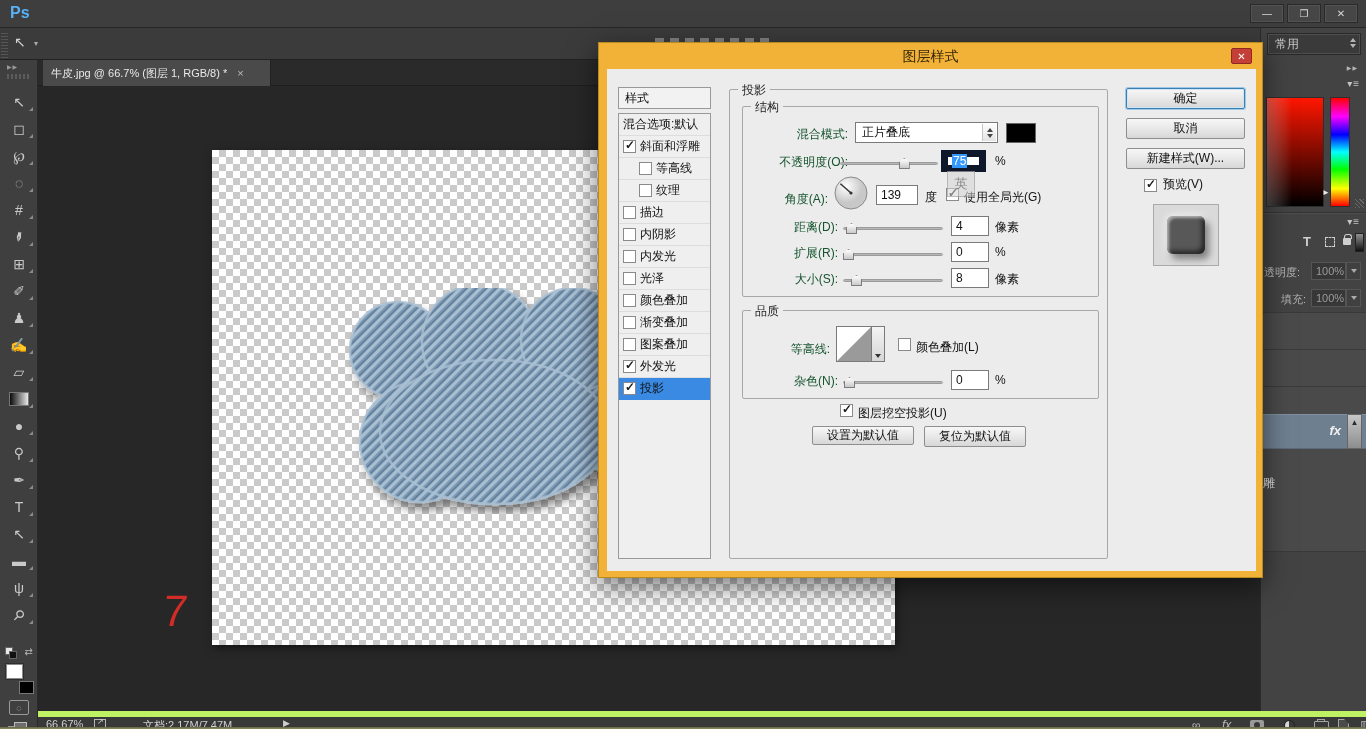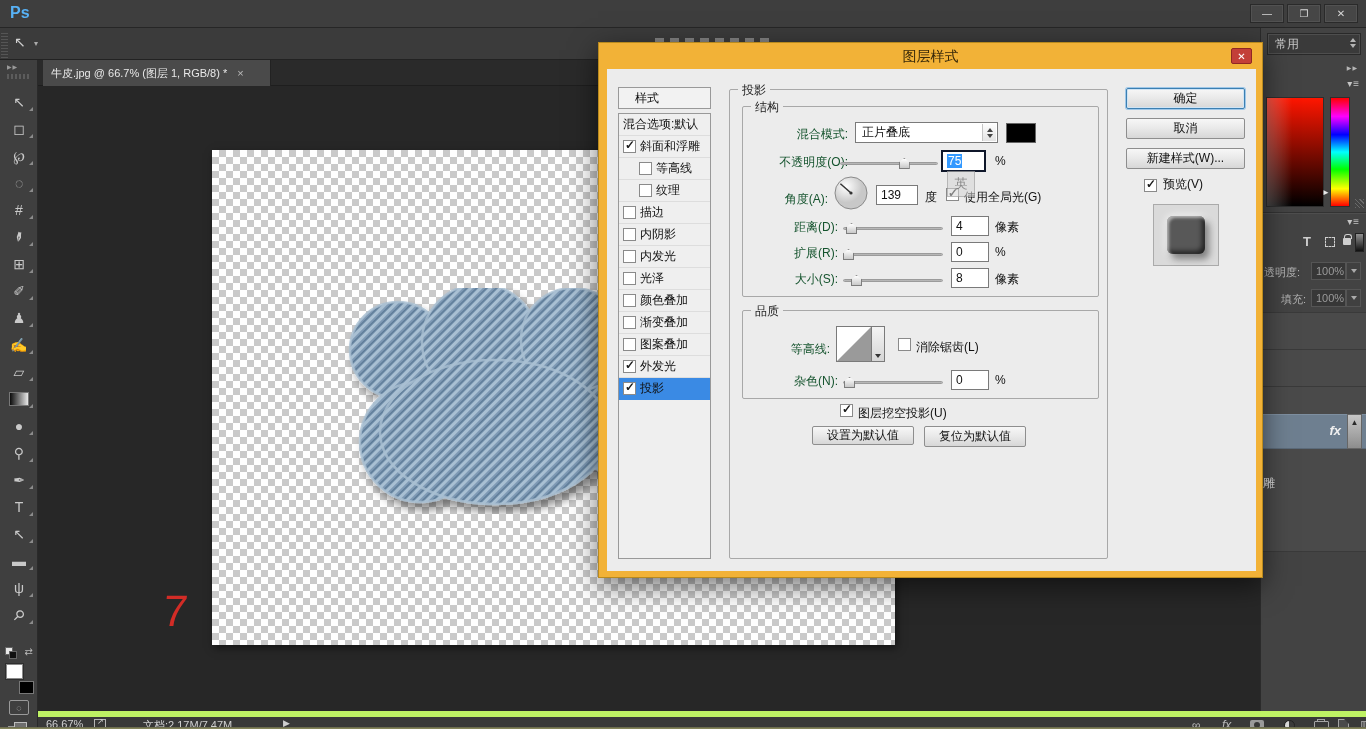--- a/index.html
+++ b/index.html
@@ -62,36 +62,36 @@
 .blob{position:absolute;left:302px;top:202px}
 .anno7{position:absolute;left:125px;top:500px;font-size:44px;color:#d22c26;font-weight:400;transform:skewX(-6deg)}
 
 
 .dialog{position:absolute;left:598px;top:42px;width:665px;height:536px;background:#f2b237;border:1px solid #b98a1e;
  box-shadow:0 8px 26px rgba(0,0,0,.55);z-index:50}
 .dlg-title{position:absolute;left:0;top:0;width:100%;height:26px;text-align:center;line-height:26px;font-size:14px;color:#38290a}
 .dlg-close{position:absolute;right:10px;top:5px;width:21px;height:16px;background:#c33f38;border:1px solid #8f2723;border-radius:2px;color:#fff;font-size:10px;display:flex;align-items:center;justify-content:center}
 .dlg-body{position:absolute;left:8px;top:26px;width:649px;height:502px;background:#ececec;color:#111}
 
-.styles-header{position:absolute;left:11px;top:18px;width:93px;height:22px;border:1px solid #999;display:flex;align-items:center;padding-left:16px;font-size:12px;background:#f2f2f2}
+.styles-header{position:absolute;left:11px;top:18px;width:93px;height:22px;border:1px solid #999;display:flex;align-items:center;padding-left:6px;font-size:12px;background:#f2f2f2}
 .styles-list{position:absolute;left:11px;top:44px;width:93px;height:446px;border:1px solid #999;background:#efefef;overflow:hidden}
 .srow{height:22px;display:flex;align-items:center;gap:4px;padding-left:4px;border-bottom:1px solid #ddd;white-space:nowrap;font-size:12px}
 .srow.indent{padding-left:20px}
 .srow.selected{background:#3a8ae4;border-bottom-color:#3a8ae4}
 
 .cb{width:13px;height:13px;min-width:13px;background:#fff;border:1px solid #8a8a8a;position:relative;display:inline-block}
 .cb.checked::after{content:"✓";position:absolute;left:1px;top:-3px;font-size:12px;font-weight:bold;color:#1a1a1a}
 
 .fs{position:absolute;border:1px solid #a8a8a8;border-radius:2px}
 .fs-legend{position:absolute;top:-8px;left:8px;background:#ececec;padding:0 4px;font-size:12px;color:#222}
 
 .lbl{position:absolute;font-size:12px;color:#14532d;text-align:right;white-space:nowrap}
 .unit{position:absolute;font-size:12px;color:#111;white-space:nowrap}
 .vbox{position:absolute;width:40px;height:20px;background:#fff;border:1px solid #7a7a7a;font-size:12px;color:#111;display:flex;align-items:center;padding-left:4px}
-.vbox.focus{border:2px solid #0f172a}
+.vbox.focus{border:7px solid #0f172a}
 .selhl{background:#3399ff;color:#fff;padding:0 1px}
 
 .ddown{position:absolute;background:#fff;border:1px solid #7a7a7a;display:flex;align-items:center;font-size:12px;color:#111;padding-left:6px}
 .spin{position:absolute;right:1px;top:1px;bottom:1px;width:14px;border-left:1px solid #c4c4c4;display:flex;flex-direction:column;align-items:center;justify-content:center;gap:2px;background:linear-gradient(#fdfdfd,#e4e4e4)}
 .spin i{display:block;width:0;height:0;border-left:3px solid transparent;border-right:3px solid transparent}
 .spin .up{border-bottom:4px solid #444}
 .spin .dn{border-top:4px solid #444}
 
 .swatch{position:absolute;background:#000;border:1px solid #666}
 
@@ -535,21 +535,21 @@
         </div>
 
         <div class="fs" style="left:12px;top:220px;width:357px;height:89px">
           <span class="fs-legend">品质</span>
           <span class="lbl" style="left:5px;top:30px;width:82px">等高线:</span>
           <i class="contour-thumb" style="left:93px;top:15px"></i>
           <div class="contour-arrow" style="left:129px;top:15px">
               <i></i>
             </div>
           <span class="cb" style="position:absolute;left:155px;top:27px"></span>
-          <span class="unit" style="left:173px;top:28px">消除锯齿(L)</span>
+          <span class="unit" style="left:173px;top:28px">颜色叠加(L)</span>
           <span class="lbl" style="left:5px;top:62px;width:90px">杂色(N):</span>
           <div class="slider" style="left:100px;top:65px;width:100px">
             <i class="track"></i>
               <i class="thumb" style="left:1%"></i>
           </div>
           <div class="vbox" style="left:208px;top:59px;width:38px">
             <span>0</span>
           </div>
           <span class="unit" style="left:252px;top:62px">%</span>
         </div>

